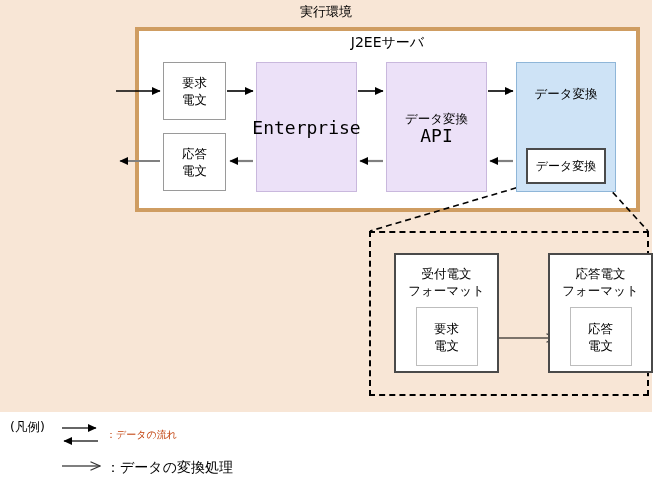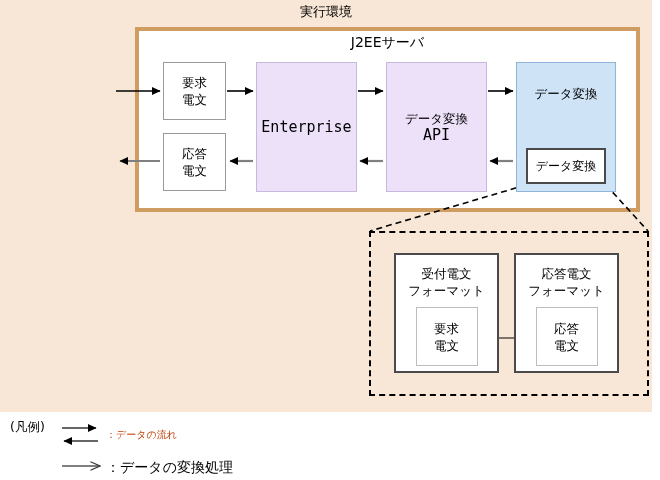--- a/index.html
+++ b/index.html
@@ -76,21 +76,21 @@
   .white-gray {
     background: #ffffff;
     border: 1px solid #9a9a9a;
   }
   .white-dark {
     background: #ffffff;
     border: 2px solid #4a4a4a;
   }
   .mono {
     font-family: "DejaVu Sans Mono", monospace;
-    font-size: 15px;
+    font-size: 18px;
   }
 
   
   #node-requester { left: 18px; top: 63px; width: 98px; height: 127px; }
   #node-request-msg { left: 163px; top: 62px; width: 63px; height: 58px; }
   #node-response-msg { left: 163px; top: 133px; width: 63px; height: 58px; }
   #node-ejb { left: 256px; top: 62px; width: 101px; height: 130px; }
   #node-api { left: 386px; top: 62px; width: 101px; height: 130px; }
   #node-platform { left: 516px; top: 62px; width: 100px; height: 130px; }
   #node-platform .platform-label {
@@ -105,21 +105,21 @@
   }
 
   
   #detail-panel {
     left: 369px; top: 231px;
     width: 280px; height: 165px;
     border: 2px dashed #000;
     background: transparent;
   }
   #fmt-request { left: 394px; top: 253px; width: 105px; height: 120px; text-decoration: underline; }
-  #fmt-response { left: 514px; top: 253px; width: 105px; height: 120px; }
+  #fmt-response { left: 548px; top: 253px; width: 105px; height: 120px; }
   .fmt-title {
     position: absolute;
     left: 0; top: 10px; width: 100%;
     text-align: center;
     font-size: 12.5px;
     line-height: 17px;
   }
   .inner-msg {
     position: absolute;
     left: 50%;

